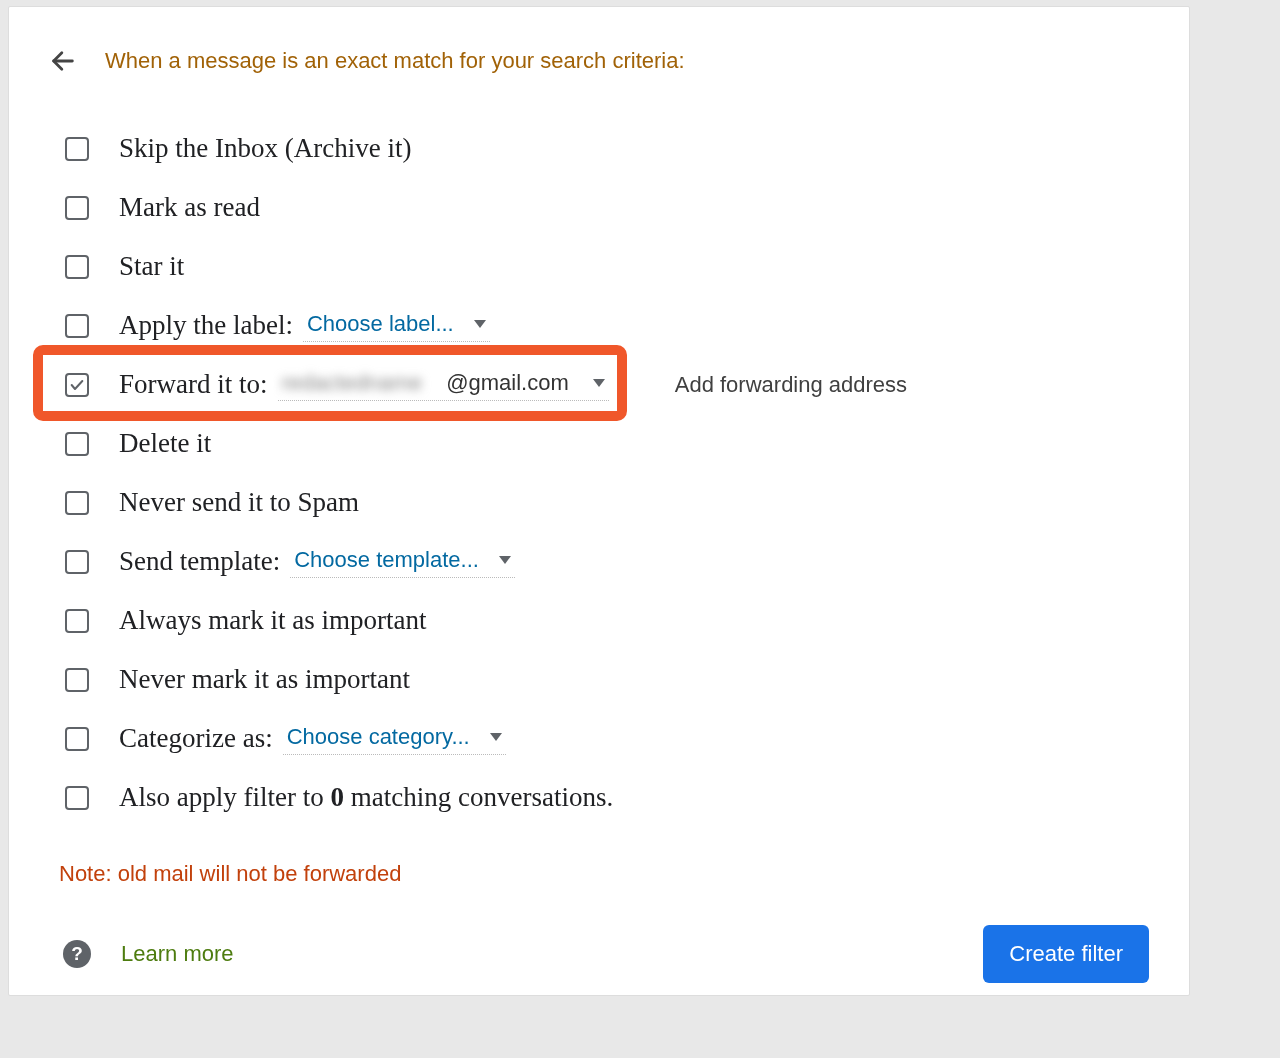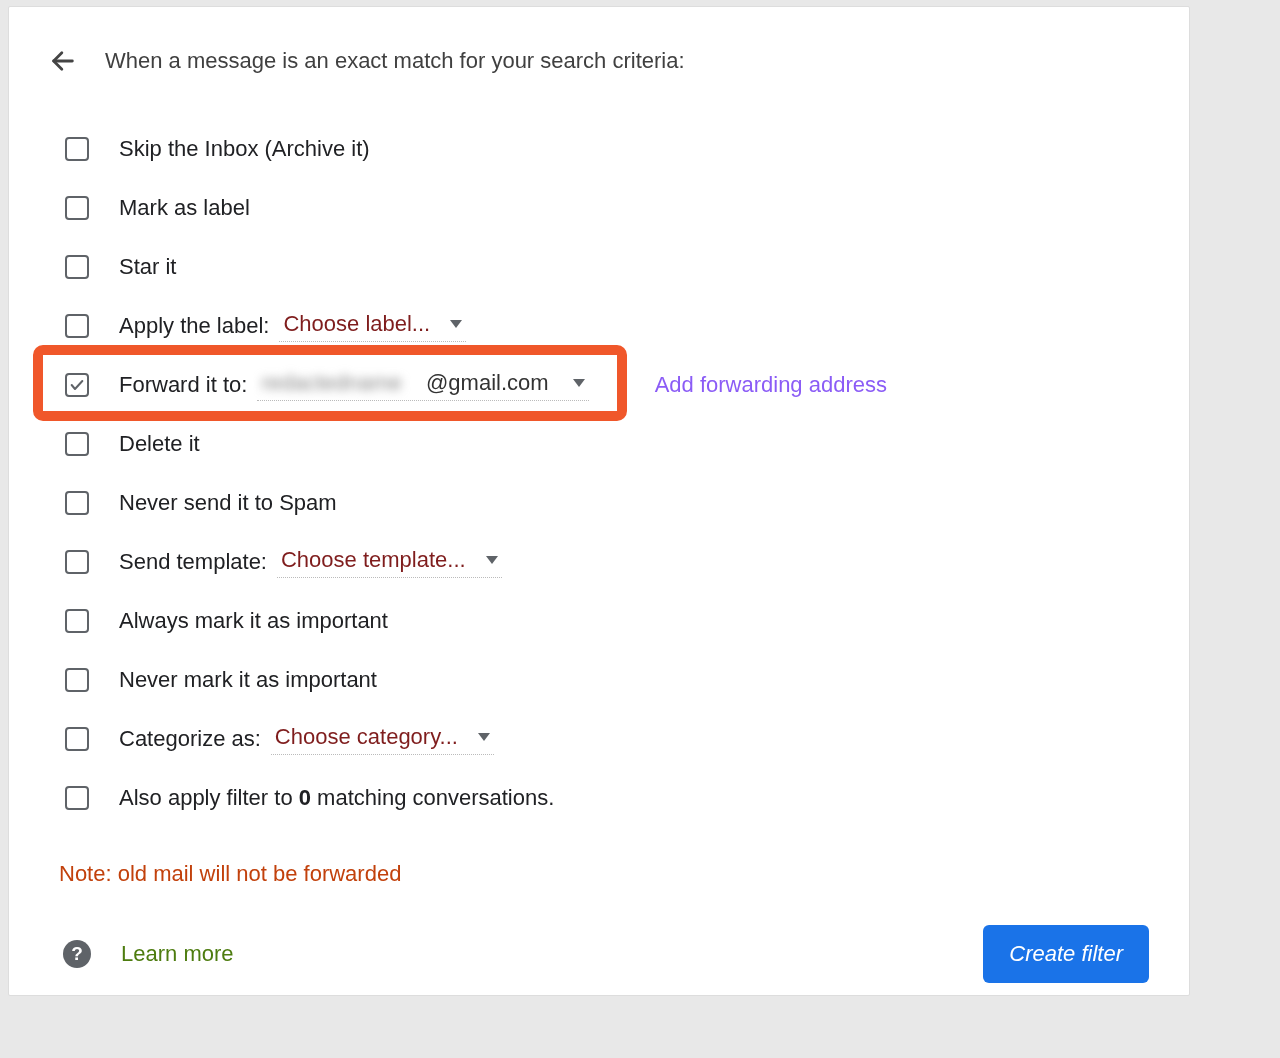--- a/index.html
+++ b/index.html
@@ -31,21 +31,21 @@
     width: 28px;
     height: 28px;
     cursor: pointer;
     display: flex;
     align-items: center;
     justify-content: center;
     color: #444;
   }
   .header-text {
     font-size: 22px;
-    color: #404040;
+    color: #a16207;
   }
   .option-row {
     display: flex;
     align-items: center;
     gap: 30px;
     min-height: 59px;
     padding: 0;
     position: relative;
   }
   .option-row .content {
@@ -62,30 +62,31 @@
     cursor: pointer;
     display: flex;
     align-items: center;
     justify-content: center;
     background: #fff;
     margin-left: 16px;
   }
   .checkbox.checked svg { display: block; }
   .checkbox svg { display: none; }
   .label-text {
-    font-size: 22px;
+    font-size: 27px;
     color: #202124;
     white-space: nowrap;
+    font-family: Liberation Serif, serif;
   }
   .select-pill {
     display: inline-flex;
     align-items: center;
     gap: 20px;
     font-size: 22px;
-    color: #7f1d1d;
+    color: #0369a1;
     border-bottom: 1px dotted #bbb;
     padding: 2px 4px 4px 4px;
     cursor: pointer;
   }
   .select-pill .caret {
     color: #5f6368;
   }
   .highlight-box {
     position: absolute;
     border: 10px solid #f0572a;
@@ -101,21 +102,21 @@
     padding: 2px 4px 4px 4px;
     border-bottom: 1px dotted #bbb;
     cursor: pointer;
   }
   .blurred {
     filter: blur(5px);
     color: #888;
   }
   .link-text {
     font-size: 22px;
-    color: #8b5cf6;
+    color: #404040;
     cursor: pointer;
     margin-left: 36px;
   }
   .also-apply .bold-zero {
     font-weight: 700;
   }
   .note-text {
     font-size: 22px;
     color: #c2410c;
     margin-top: 34px;
@@ -152,21 +153,20 @@
     cursor: pointer;
   }
   .create-btn {
     background: #1a73e8;
     color: #fff;
     font-size: 22px;
     padding: 16px 26px;
     border: none;
     border-radius: 6px;
     cursor: pointer;
-    font-style: italic;
   }
   .caret svg { display: block; }
 </style>
 </head>
 <body>
 
 <div class="panel">
 
   <div class="header-row">
     <div class="back-arrow">
@@ -181,21 +181,21 @@
   <div class="option-row">
     <div class="checkbox"></div>
     <div class="content">
         <span class="label-text">Skip the Inbox (Archive it)</span>
       </div>
   </div>
 
   <div class="option-row">
     <div class="checkbox"></div>
     <div class="content">
-        <span class="label-text">Mark as label</span>
+        <span class="label-text">Mark as read</span>
       </div>
   </div>
 
   <div class="option-row">
     <div class="checkbox"></div>
     <div class="content">
         <span class="label-text">Star it</span>
       </div>
   </div>
 

